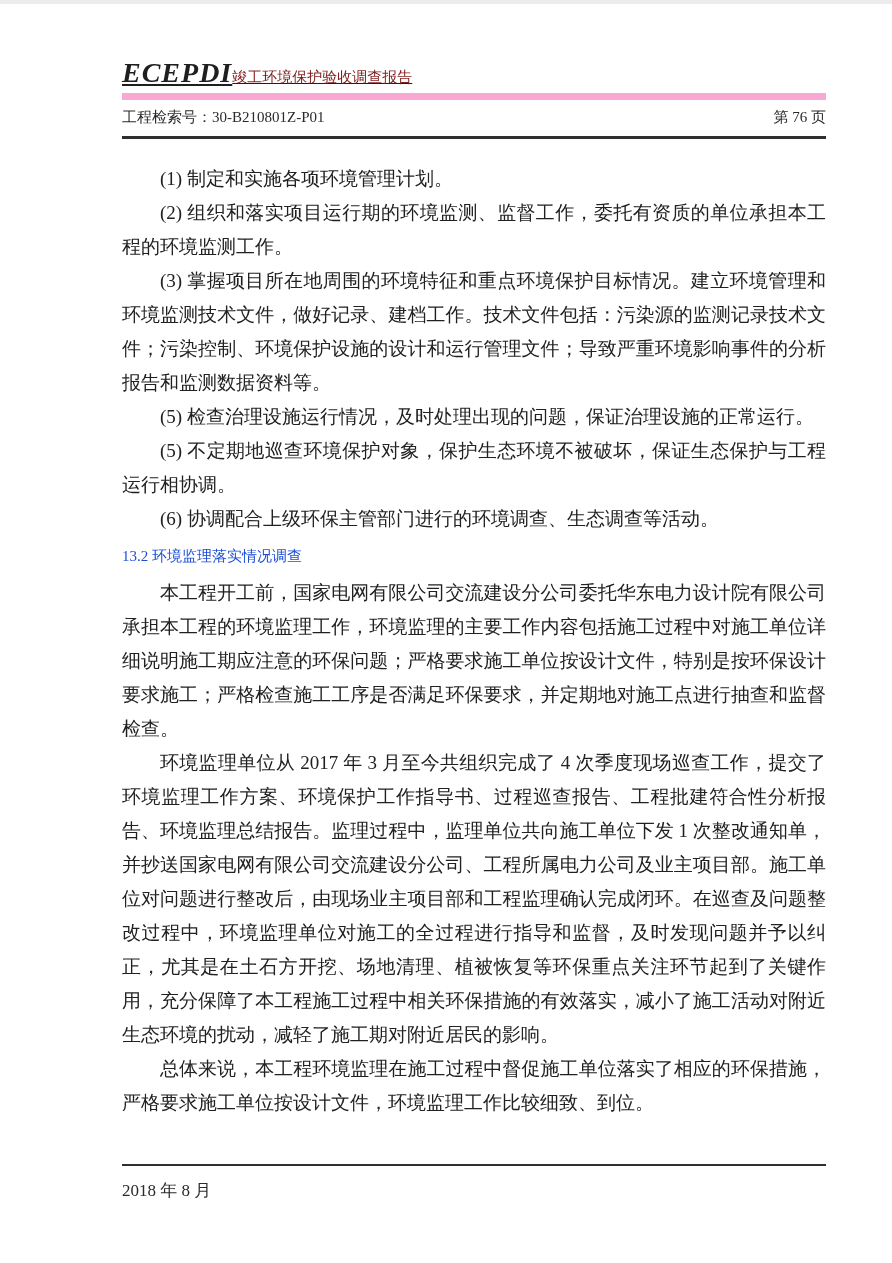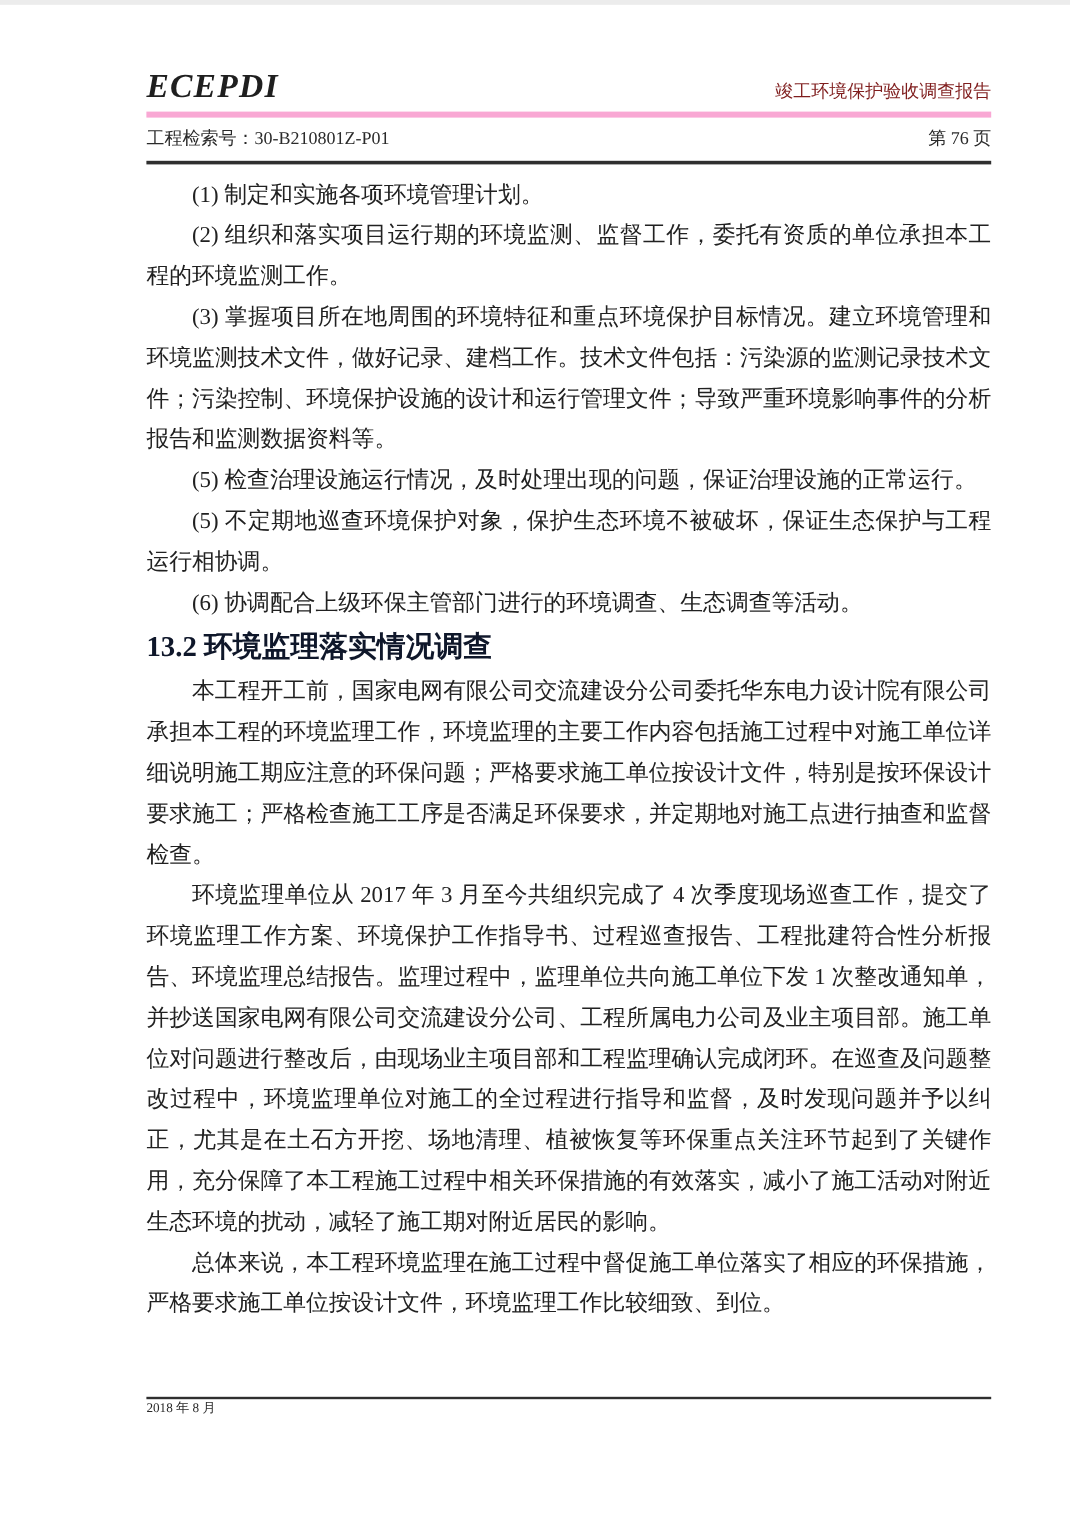--- a/index.html
+++ b/index.html
@@ -22,24 +22,24 @@
   }
   .content {
     position: absolute;
     left: 122px;
     right: 66px;
     top: 0;
   }
   .header { padding-top: 58px; }
   .header-row1 {
     display: flex;
-    justify-content: space-between;
     align-items: flex-end;
     padding-bottom: 5px;
-    border-bottom: 5px solid #f9a8d4;
+    border-bottom: 7px solid #f9a8d4;
+    text-decoration: underline;
   }
   .logo {
     font-size: 28px;
     font-weight: bold;
     font-style: italic;
     letter-spacing: 1px;
     line-height: 30px;
   }
   .report-title {
     font-size: 15px;
@@ -49,47 +49,48 @@
   .header-row2 {
     display: flex;
     justify-content: space-between;
     align-items: flex-end;
     padding: 8px 0 9px 0;
     border-bottom: 3px solid #2f2f2f;
     font-size: 15px;
     color: #2a2a2a;
   }
   .doc-body {
-    padding-top: 9px;
+    padding-top: 23px;
     font-size: 19px;
     line-height: 34px;
     text-align: justify;
     color: #212121;
   }
   .doc-body p {
     text-indent: 2em;
     margin: 0;
   }
   .section-heading {
-    font-size: 24px;
-    font-weight: bold;
+    font-size: 15px;
+    font-weight: normal;
     line-height: 34px;
     margin: 3px 0 3px 0;
     text-indent: 0;
-    color: #0f172a;
+    color: #1d4ed8;
   }
   .footer {
     position: absolute;
     left: 122px;
     right: 66px;
     top: 1164px;
     border-top: 2px solid #2f2f2f;
+    padding-top: 13px;
     display: flex;
     justify-content: space-between;
-    font-size: 11px;
+    font-size: 17px;
     color: #2a2a2a;
   }
 </style>
 </head>
 <body>
 
 <div class="page">
   <div class="scan-edge"></div>
 
   <div class="content">

